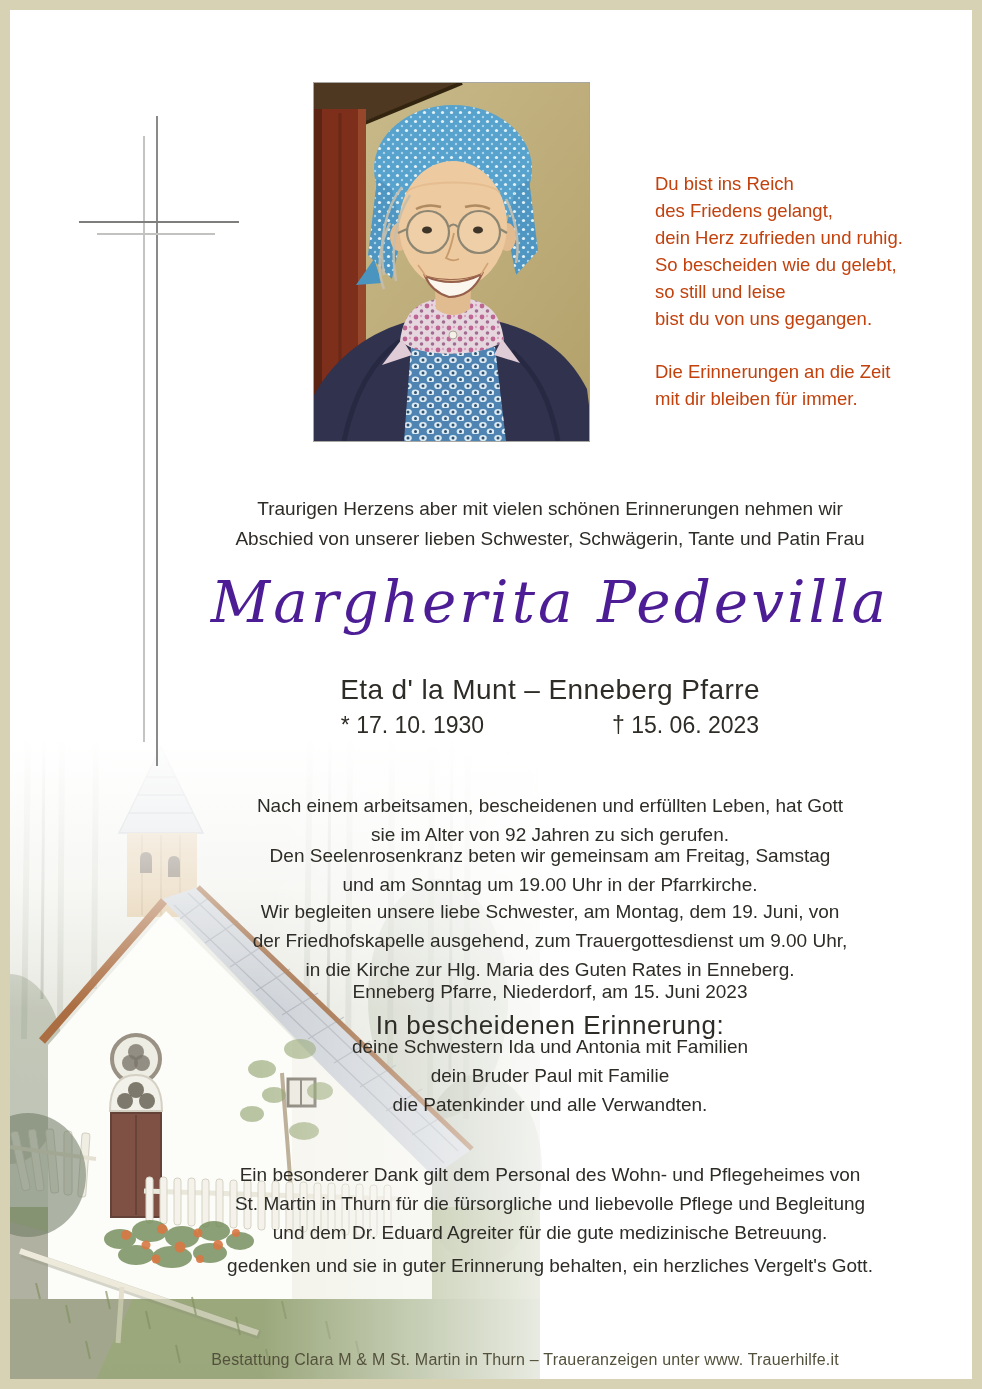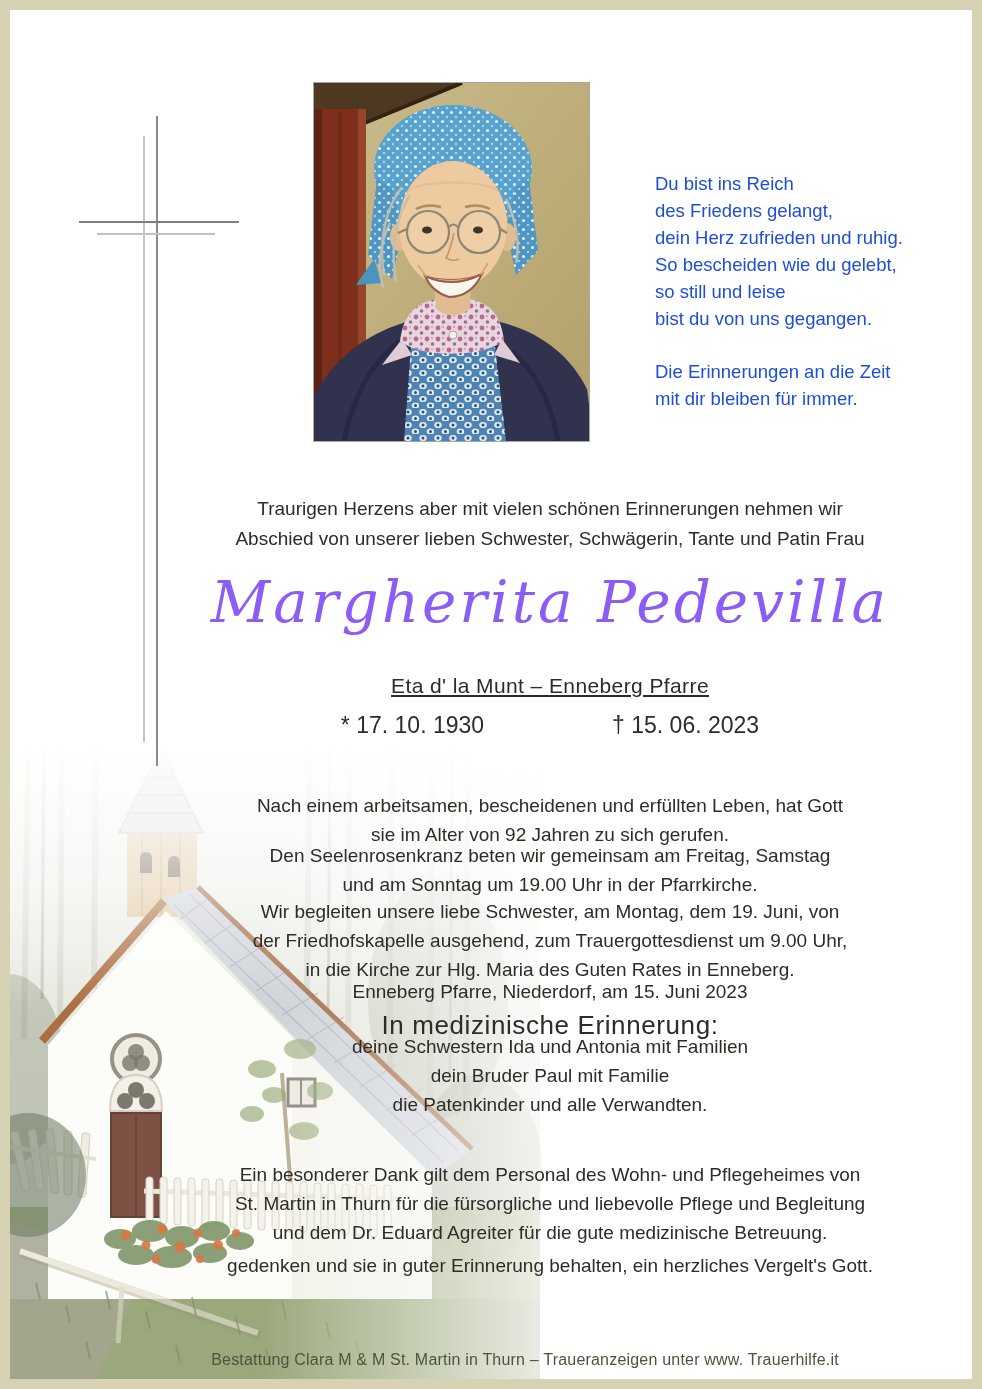--- a/index.html
+++ b/index.html
@@ -28,27 +28,27 @@
     border:1px solid #a9a7a1;box-sizing:content-box;z-index:10;
     background:#c2b183;
   }
   .portrait svg{display:block;width:275px;height:358px;}
   
   .chapel{position:absolute;left:0px;top:739px;width:700px;height:641px;z-index:1;}
   
   .tblock{position:absolute;left:550px;transform:translateX(-50%);
           text-align:center;white-space:nowrap;z-index:20;}
   .poem{position:absolute;left:655px;top:170px;z-index:20;
-        text-align:left;font-size:18.5px;line-height:27px;color:#1d4ed8;}
+        text-align:left;font-size:18.5px;line-height:27px;color:#c2410c;}
   .poem .gap{height:26px;}
   .body-line{font-size:19px;line-height:29px;}
   .intro      {top:488px;font-size:19px;line-height:30px;margin-top:6px;}
   .name       {top:552px;font-family:"DejaVu Serif",serif;font-style:italic;
-               font-size:58px;line-height:100px;letter-spacing:3px;color:#8b5cf6;}
-  .origin     {top:674px;font-size:21px;letter-spacing:.4px;text-decoration:underline;}
+               font-size:58px;line-height:100px;letter-spacing:3px;color:#4c1d95;}
+  .origin     {top:674px;font-size:28px;letter-spacing:.4px;}
   .dates      {top:712px;font-size:23px;display:flex;gap:128px;justify-content:flex-end;}
   .life       {top:784px;margin-top:7px;}
   .rosary     {top:841px;}
   .funeral    {top:897px;}
   .dateline   {top:981px;font-size:19px;}
   .rem-head   {top:1010px;font-size:26px;letter-spacing:.6px;}
   .rem-lines  {top:1032px;}
   .thanks     {top:1160px;}
   .farewell   {top:1251px;}
   .footer     {top:1351px;font-size:16px;color:#53513c;letter-spacing:.2px;z-index:30;}
@@ -379,21 +379,21 @@
   </div>
 
   <div class="tblock funeral body-line">
     <div>Wir begleiten unsere liebe Schwester, am Montag, dem 19. Juni, von</div>
     <div>der Friedhofskapelle ausgehend, zum Trauergottesdienst um 9.00 Uhr,</div>
     <div>in die Kirche zur Hlg. Maria des Guten Rates in Enneberg.</div>
   </div>
 
   <div class="tblock dateline">Enneberg Pfarre, Niederdorf, am 15. Juni 2023</div>
 
-  <div class="tblock rem-head">In medizinische Erinnerung:</div>
+  <div class="tblock rem-head">In bescheidenen Erinnerung:</div>
 
   <div class="tblock rem-lines body-line">
     <div>deine Schwestern Ida und Antonia mit Familien</div>
     <div>dein Bruder Paul mit Familie</div>
     <div>die Patenkinder und alle Verwandten.</div>
   </div>
 
   <div class="tblock thanks body-line">
     <div>Ein besonderer Dank gilt dem Personal des Wohn- und Pflegeheimes von</div>
     <div>St. Martin in Thurn für die fürsorgliche und liebevolle Pflege und Begleitung</div>

